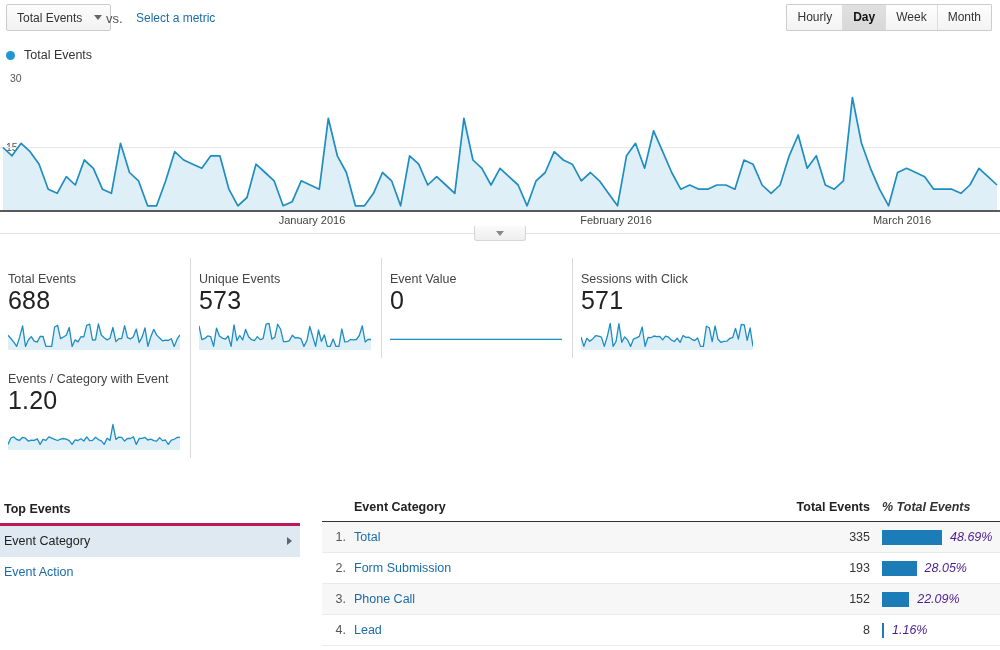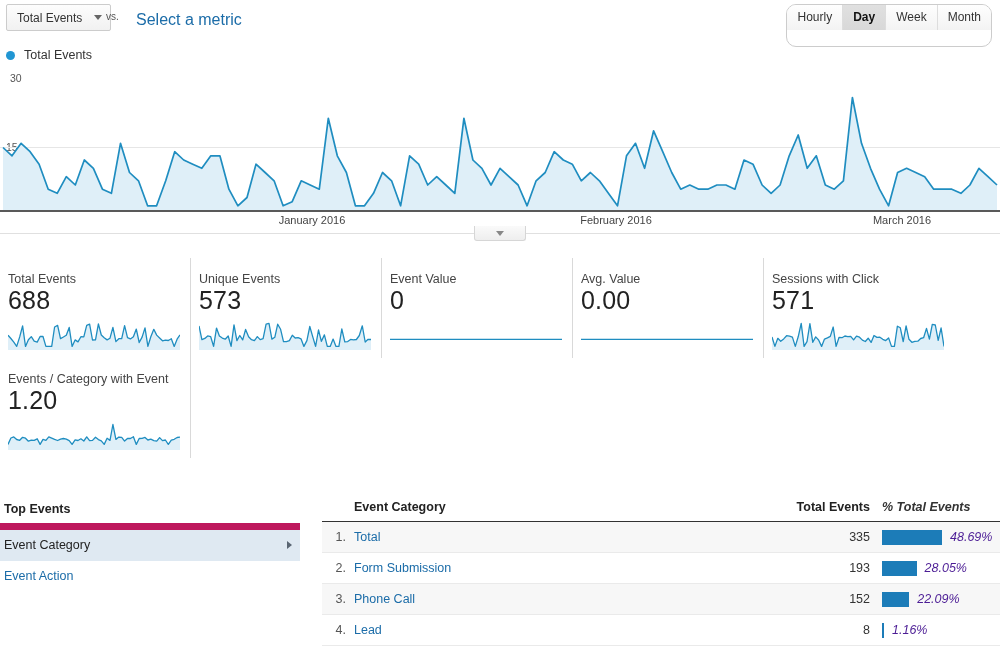--- a/index.html
+++ b/index.html
@@ -28,31 +28,31 @@
     cursor: pointer;
   }
   .metric-select .caret {
     margin-left: 12px; width: 0; height: 0;
     border-left: 4px solid transparent;
     border-right: 4px solid transparent;
     border-top: 5px solid #666;
   }
   .vs-label {
     position: absolute; left: 106px; top: 11px;
-    font-size: 10px; color: #555;
+    font-size: 13px; color: #555;
   }
   .select-metric-link {
     position: absolute; left: 136px; top: 11px;
-    font-size: 16px; color: #1b6ca8; cursor: pointer; text-align: right;
+    font-size: 12px; color: #1b6ca8; cursor: pointer; text-align: right;
   }
 
   .granularity {
     position: absolute; right: 8px; top: 4px;
-    display: flex; height: 43px;
-    border: 1px solid #ccc; border-radius: 10px;
+    display: flex; height: 27px;
+    border: 1px solid #ccc; border-radius: 1px;
     overflow: hidden; background: #fff;
   }
   .granularity .gr-btn {
     padding: 0 10px; height: 25px; line-height: 25px;
     font-size: 12px; color: #333;
     border-right: 1px solid #ddd;
     background: linear-gradient(#fefefe, #f3f3f3);
     cursor: pointer;
   }
   .granularity .gr-btn:last-child { border-right: none; }
@@ -136,21 +136,21 @@
 
   
   .bottom { position: absolute; left: 0; top: 498px; width: 1000px; }
 
   .top-events {
     position: absolute; left: 0; top: 0; width: 300px;
   }
   .te-header {
     font-size: 12.5px; font-weight: bold; color: #222;
     padding: 4px 0 7px 4px;
-    border-bottom: 7px solid #be185d;
+    border-bottom: 3px solid #be185d;
   }
   .te-item {
     height: 31px; display: flex; align-items: center;
     padding: 0 8px 0 4px;
     font-size: 12.5px; color: #1b6ca8;
     cursor: pointer;
     border-bottom: 1px solid transparent;
   }
   .te-item.active {
     background: #dfe9f2; color: #222;
@@ -261,29 +261,20 @@
           <div class="c-spark">
             <svg width="172" height="28" viewBox="0 0 172 28">
               <path d="M0.0,3.9 L2.9,17.7 L5.8,16.4 L8.7,13.9 L11.7,14.7 L14.6,24.4 L17.5,6.1 L20.4,13.9 L23.3,16.1 L26.2,17.2 L29.2,14.0 L32.1,24.4 L35.0,2.8 L37.9,18.6 L40.8,13.5 L43.7,17.9 L46.6,7.5 L49.6,14.7 L52.5,17.7 L55.4,18.7 L58.3,14.6 L61.2,17.6 L64.1,16.7 L67.1,2.2 L70.0,1.4 L72.9,17.1 L75.8,15.3 L78.7,2.2 L81.6,7.3 L84.5,19.6 L87.5,19.6 L90.4,18.6 L93.3,13.3 L96.2,16.0 L99.1,15.6 L102.0,16.8 L104.9,24.4 L107.9,18.6 L110.8,4.5 L113.7,14.6 L116.6,24.4 L119.5,8.0 L122.4,19.3 L125.4,12.9 L128.3,24.4 L131.2,24.4 L134.1,17.1 L137.0,24.4 L139.9,24.4 L142.8,7.0 L145.8,19.8 L148.7,19.6 L151.6,17.4 L154.5,17.8 L157.4,17.5 L160.3,13.5 L163.3,3.8 L166.2,20.0 L169.1,17.3 L172.0,17.5 L172,28 L0,28 Z" fill="#dfeff8"></path>
               <path d="M0.0,3.9 L2.9,17.7 L5.8,16.4 L8.7,13.9 L11.7,14.7 L14.6,24.4 L17.5,6.1 L20.4,13.9 L23.3,16.1 L26.2,17.2 L29.2,14.0 L32.1,24.4 L35.0,2.8 L37.9,18.6 L40.8,13.5 L43.7,17.9 L46.6,7.5 L49.6,14.7 L52.5,17.7 L55.4,18.7 L58.3,14.6 L61.2,17.6 L64.1,16.7 L67.1,2.2 L70.0,1.4 L72.9,17.1 L75.8,15.3 L78.7,2.2 L81.6,7.3 L84.5,19.6 L87.5,19.6 L90.4,18.6 L93.3,13.3 L96.2,16.0 L99.1,15.6 L102.0,16.8 L104.9,24.4 L107.9,18.6 L110.8,4.5 L113.7,14.6 L116.6,24.4 L119.5,8.0 L122.4,19.3 L125.4,12.9 L128.3,24.4 L131.2,24.4 L134.1,17.1 L137.0,24.4 L139.9,24.4 L142.8,7.0 L145.8,19.8 L148.7,19.6 L151.6,17.4 L154.5,17.8 L157.4,17.5 L160.3,13.5 L163.3,3.8 L166.2,20.0 L169.1,17.3 L172.0,17.5 " fill="none" stroke="#1f8dc0" stroke-width="1.3" stroke-linejoin="round"></path>
             </svg>
           </div>
         </div>
         <div class="card">
           <div class="c-title">Event Value</div>
           <div class="c-value">0</div>
-          <div class="c-spark">
-            <svg width="172" height="28" viewBox="0 0 172 28">
-              <path d="M0,17.4 L172,17.4" fill="none" stroke="#1f8dc0" stroke-width="1.3" stroke-linejoin="round"></path>
-            </svg>
-          </div>
-        </div>
-        <div class="card">
-          <div class="c-title">Avg. Value</div>
-          <div class="c-value">0.00</div>
           <div class="c-spark">
             <svg width="172" height="28" viewBox="0 0 172 28">
               <path d="M0,17.4 L172,17.4" fill="none" stroke="#1f8dc0" stroke-width="1.3" stroke-linejoin="round"></path>
             </svg>
           </div>
         </div>
         <div class="card no-border">
           <div class="c-title">Sessions with Click</div>
           <div class="c-value">571</div>
           <div class="c-spark">

